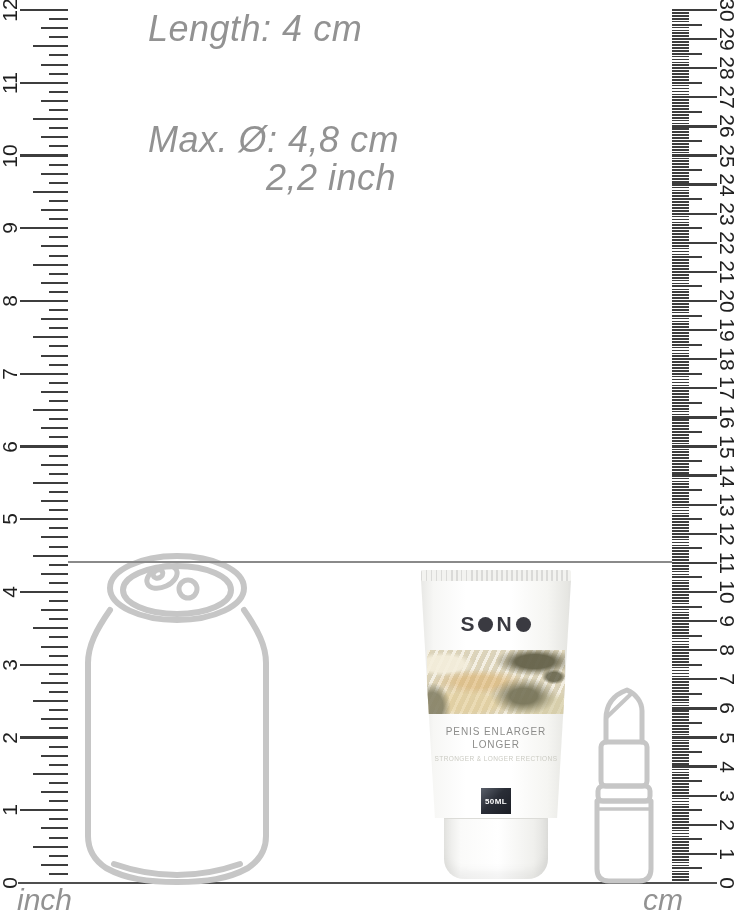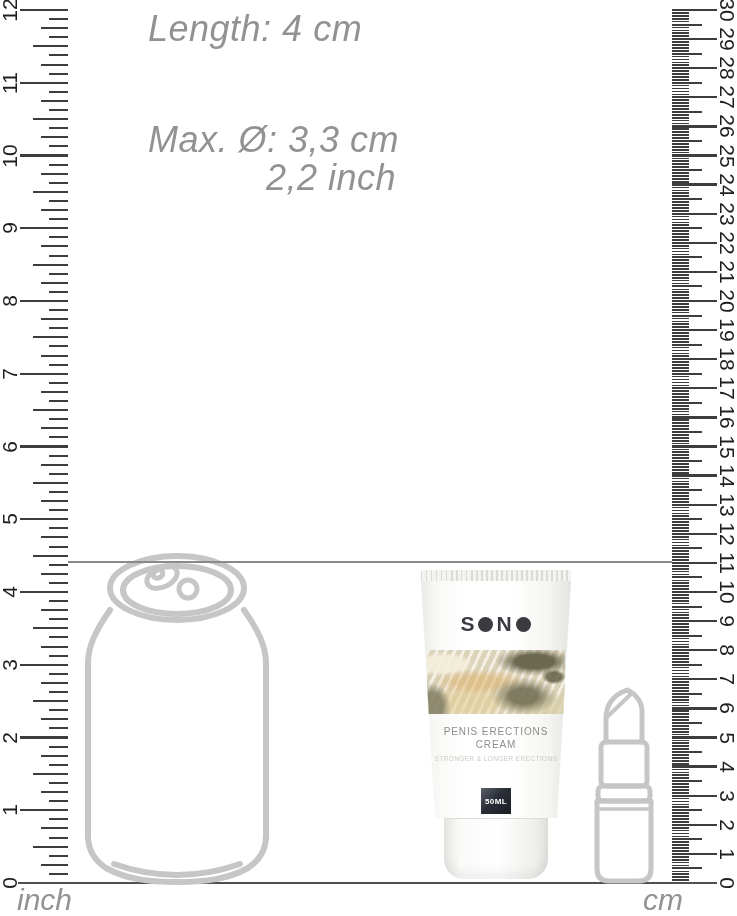--- a/index.html
+++ b/index.html
@@ -524,21 +524,21 @@
       <div class="rlabel right" style="left: 67px; top: 184.6px;">24</div>
       <div class="rlabel right" style="left: 67px; top: 155.5px;">25</div>
       <div class="rlabel right" style="left: 67px; top: 126.4px;">26</div>
       <div class="rlabel right" style="left: 67px; top: 97.3px;">27</div>
       <div class="rlabel right" style="left: 67px; top: 68.2px;">28</div>
       <div class="rlabel right" style="left: 67px; top: 39.1px;">29</div>
       <div class="rlabel right" style="left: 67px; top: 10px;">30</div>
     </div>
 
   <div class="mline" id="m1">Length: 4 cm</div>
-  <div class="mline" id="m3">Max. Ø: 3,3 cm</div>
+  <div class="mline" id="m3">Max. Ø: 4,8 cm</div>
   <div class="mline" id="m4">2,2 inch</div>
 
   <div class="hline"></div>
   <div class="baseline"></div>
 
   <svg class="lineart" id="can-art" width="200" height="338" viewBox="0 0 200 338">
     <g fill="none" stroke="#c6c6c6" stroke-width="6" stroke-linecap="round">
       <ellipse cx="99" cy="40" rx="67" ry="32"></ellipse>
       <ellipse cx="99" cy="42" rx="54" ry="24"></ellipse>
       <g stroke-width="5">
@@ -555,22 +555,22 @@
     <div class="tube-seal"></div>
     <div class="tube-body">
       <div class="brand">
           <span>S</span>
           <span class="o-disc"></span>
           <span>N</span>
           <span class="o-disc"></span>
         </div>
       <div class="marble"></div>
       <div class="pname">
-        <div>PENIS ERECTIONS</div>
-        <div>CREAM</div>
+        <div>PENIS ENLARGER</div>
+        <div>LONGER</div>
       </div>
       <div class="tagline">STRONGER &amp; LONGER ERECTIONS</div>
       <div class="badge">50ML</div>
     </div>
     <div class="tube-cap"></div>
   </div>
 
   <svg class="lineart" id="lipstick-art" width="74" height="202" viewBox="0 0 74 202">
     <g fill="none" stroke="#c6c6c6" stroke-width="5" stroke-linejoin="round" stroke-linecap="round">
       <path d="M 15 59 L 15 36 C 15 22, 22 12, 36 7 C 45 11, 51 19, 51 28 L 51 59"></path>

